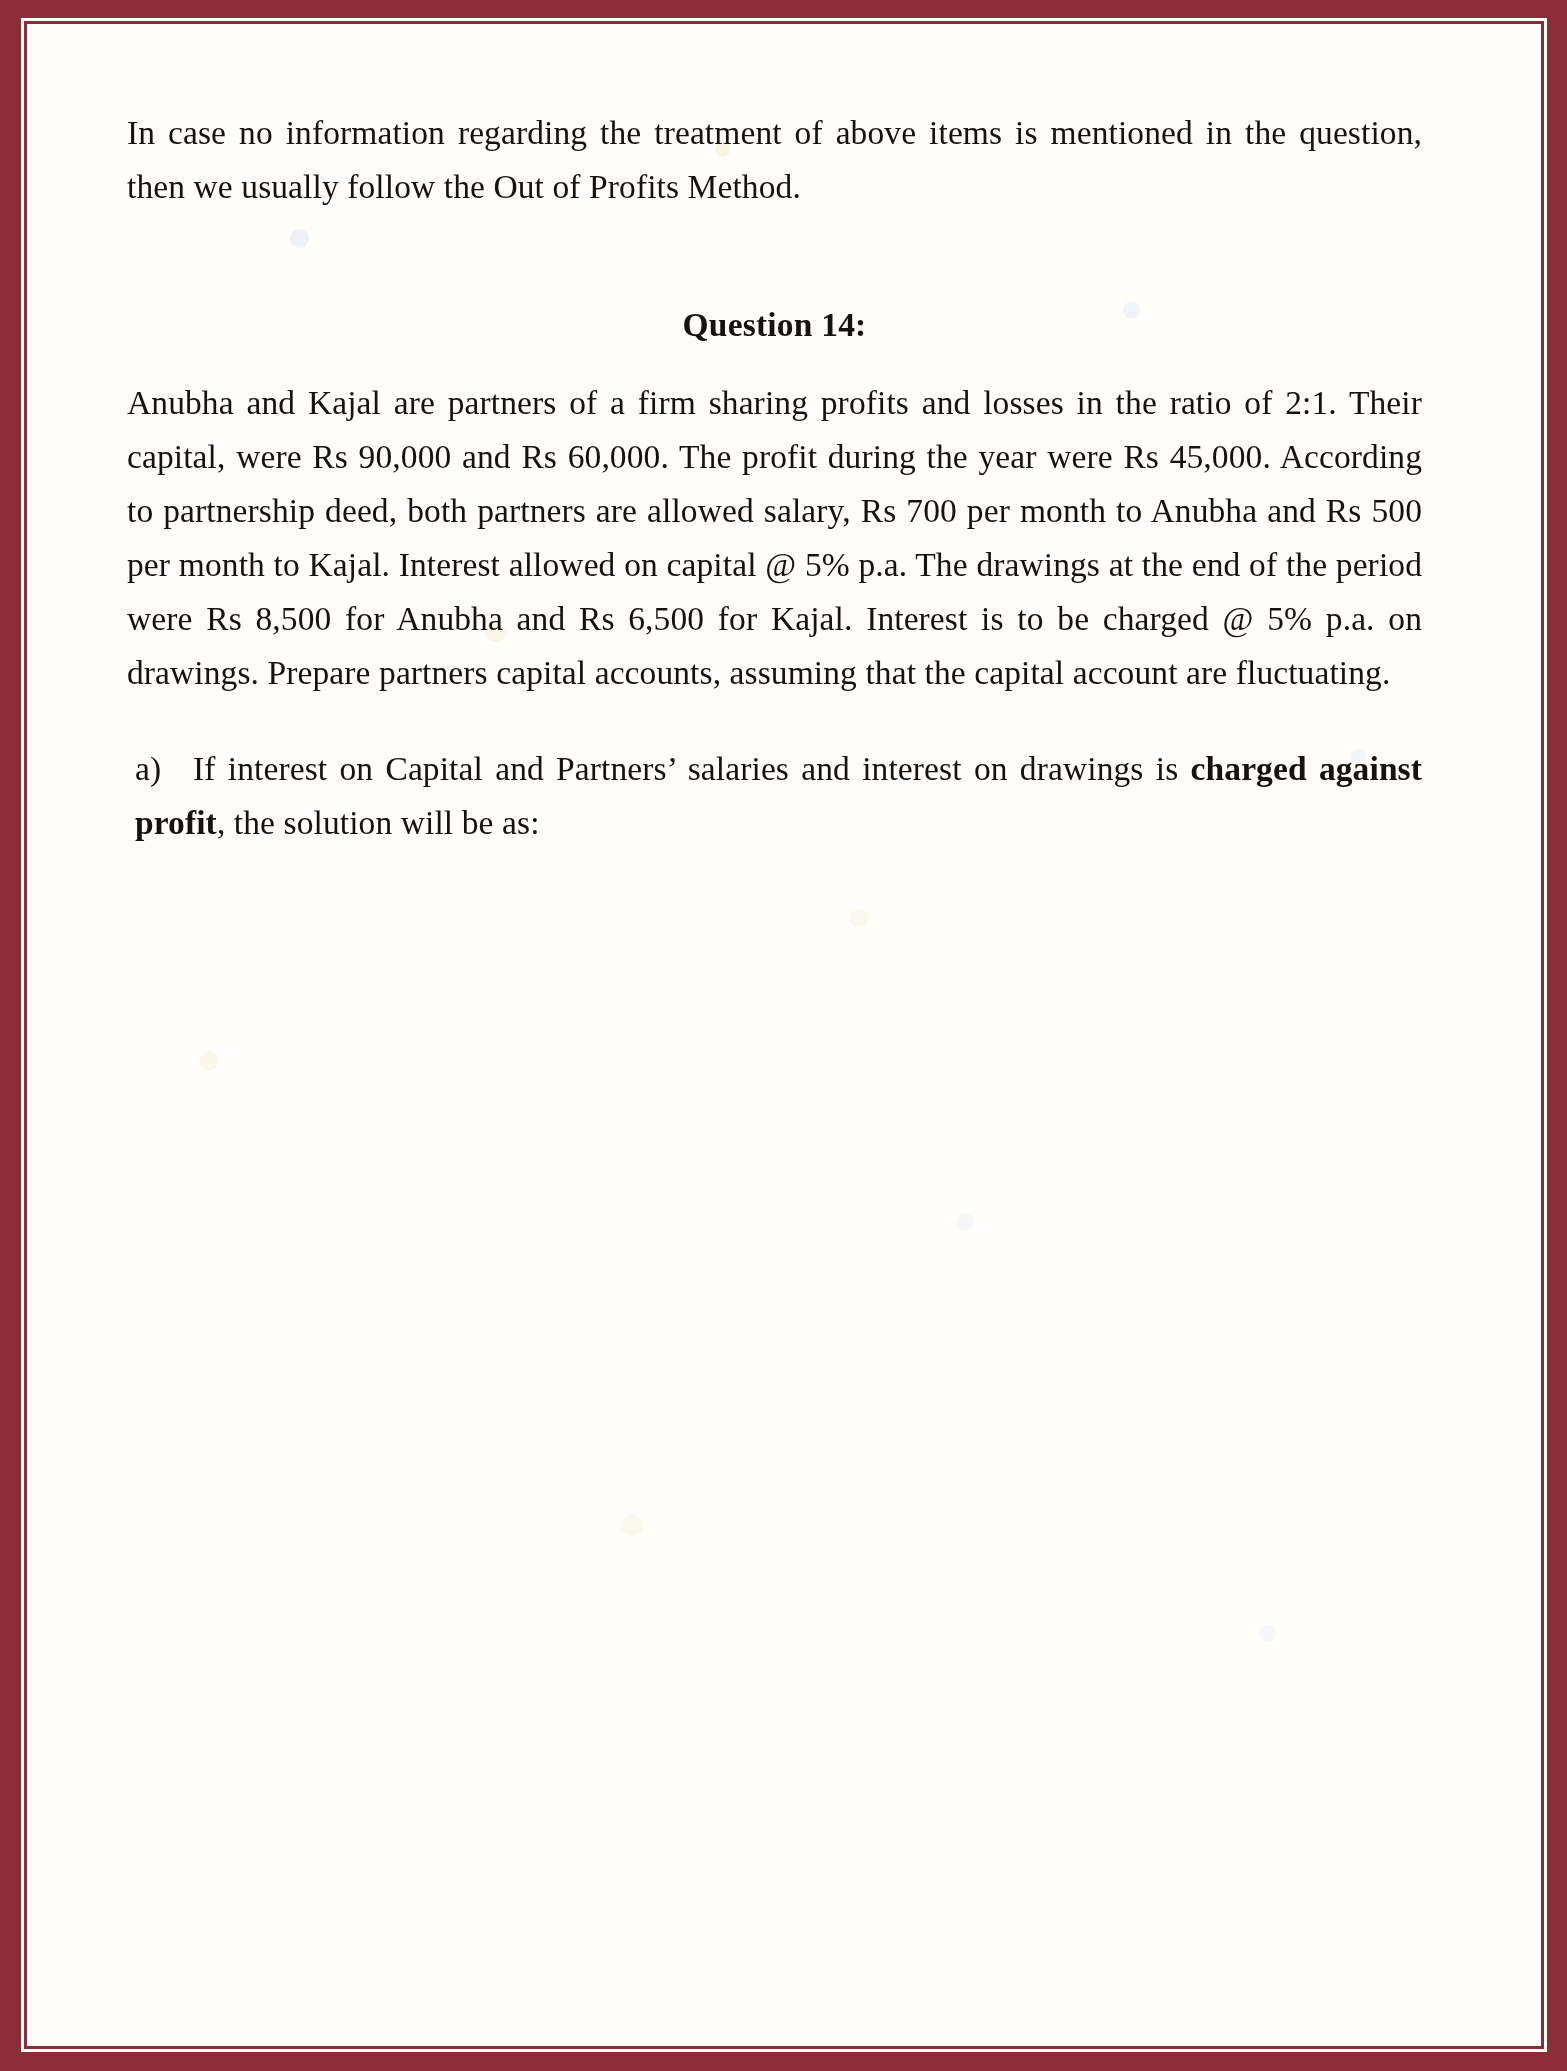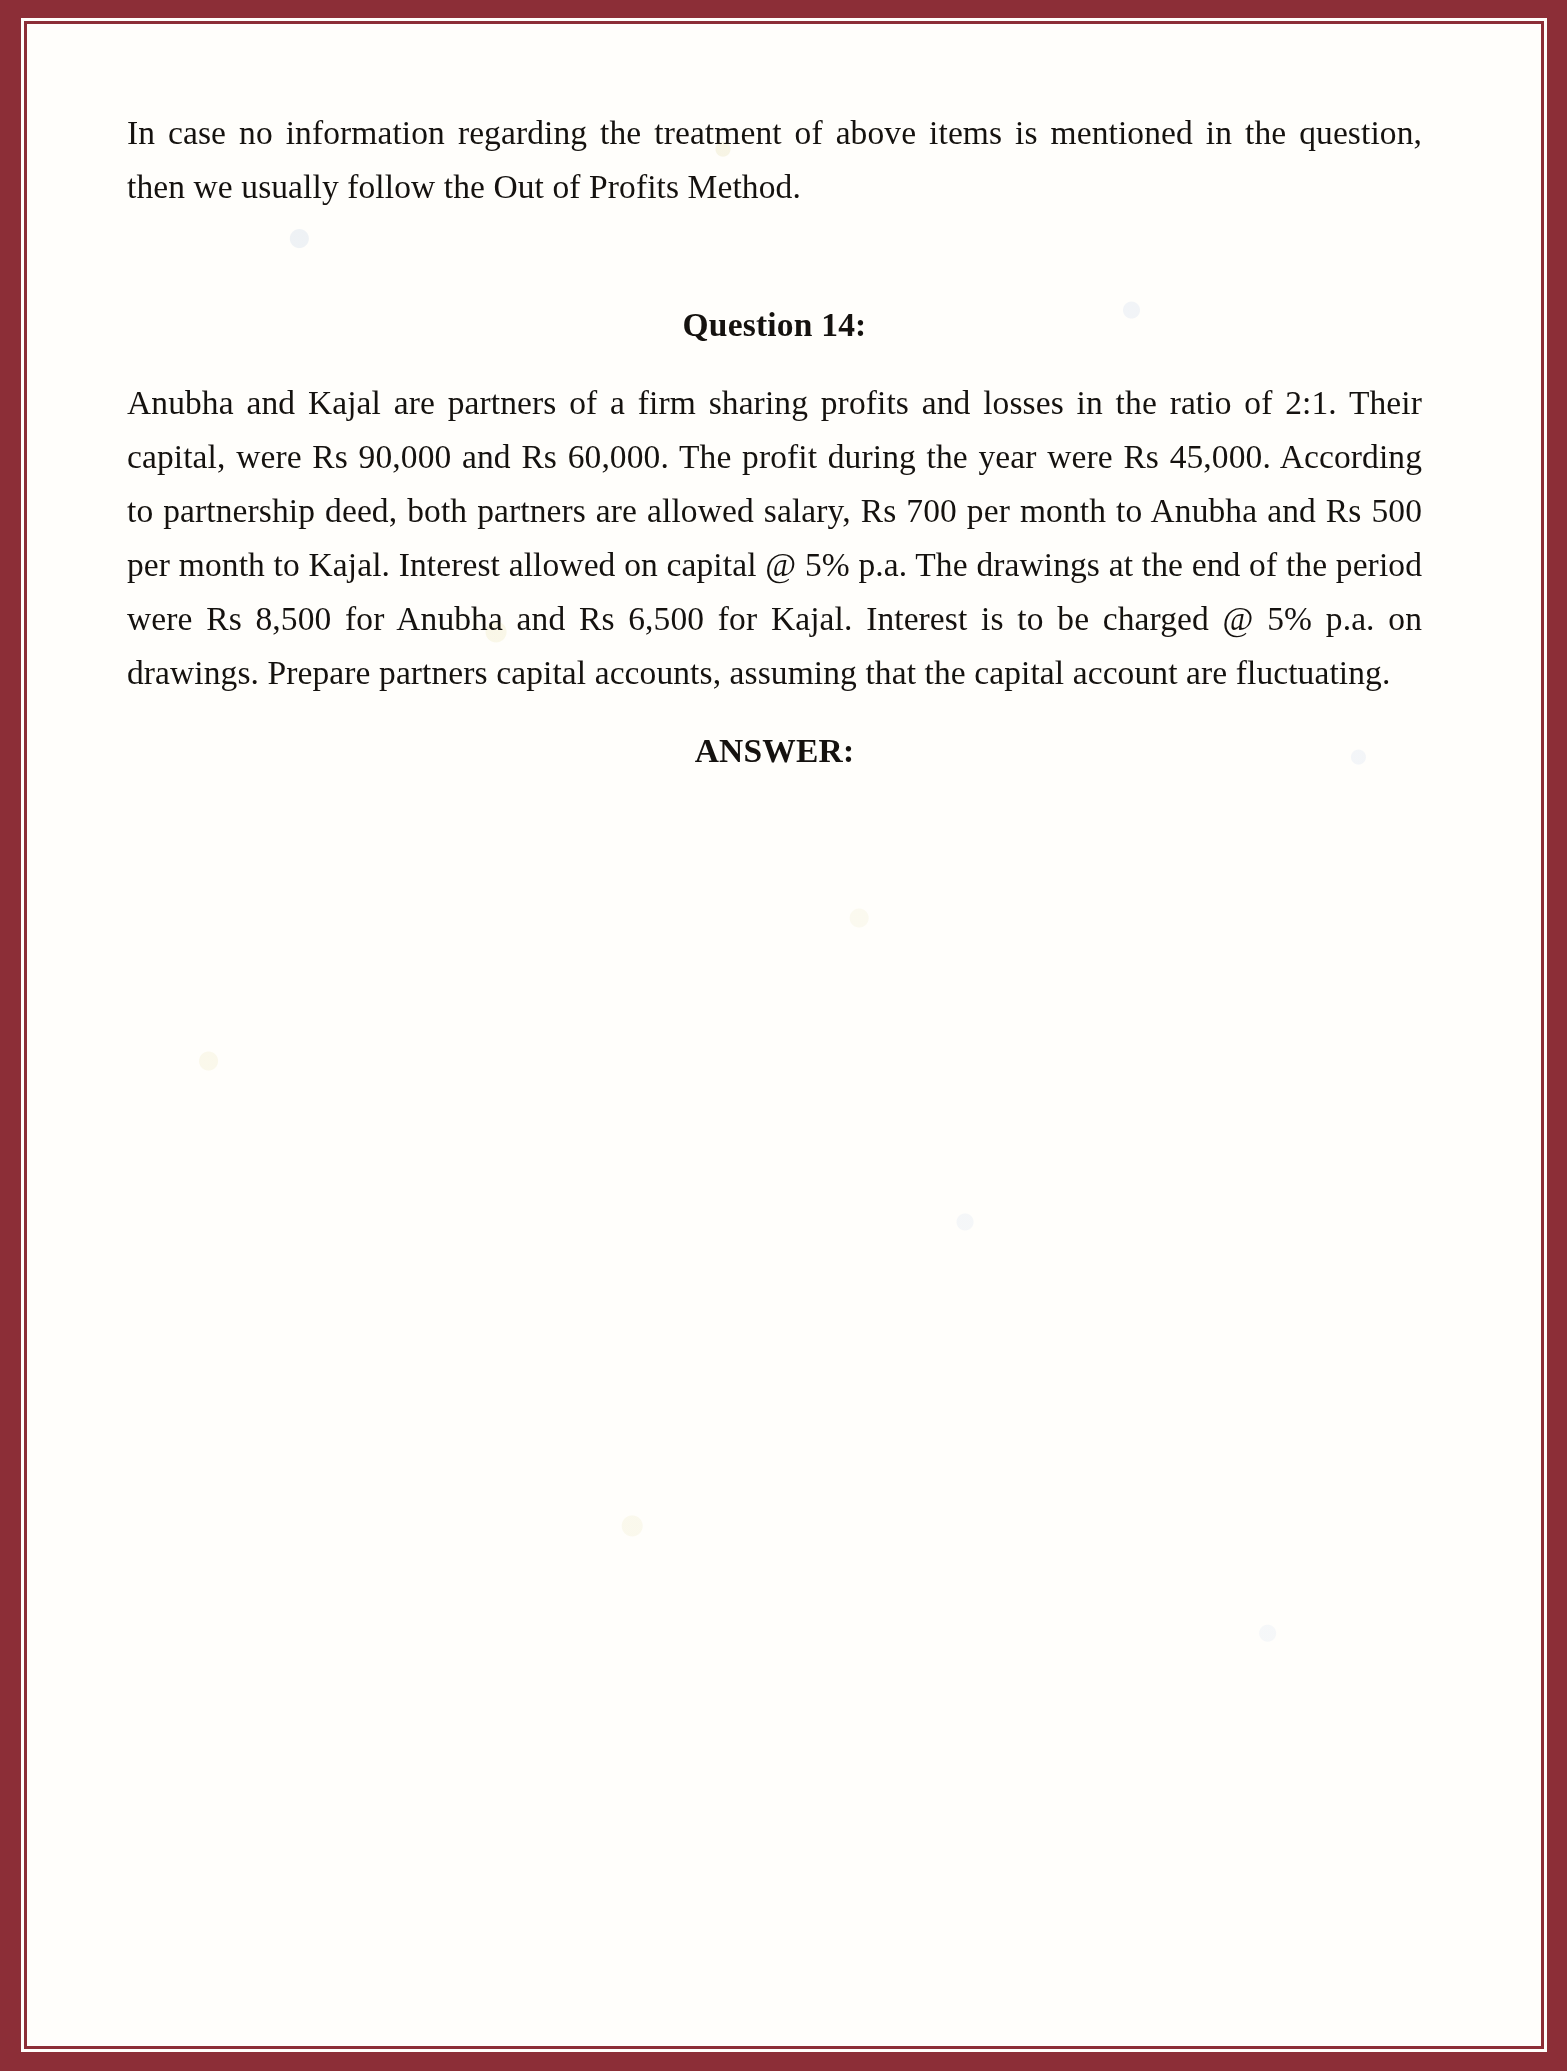--- a/index.html
+++ b/index.html
@@ -127,19 +127,21 @@
     <div class="spacer-lg"></div>
 
     <div class="heading">Question 14:</div>
 
     <div class="spacer-md"></div>
 
     <p>Anubha and Kajal are partners of a firm sharing profits and losses in the ratio of 2:1. Their capital, were Rs 90,000 and Rs 60,000. The profit during the year were Rs 45,000. According to partnership deed, both partners are allowed salary, Rs 700 per month to Anubha and Rs 500 per month to Kajal. Interest allowed on capital @ 5% p.a. The drawings at the end of the period were Rs 8,500 for Anubha and Rs 6,500 for Kajal. Interest is to be charged @ 5% p.a. on drawings. Prepare partners capital accounts, assuming that the capital account are fluctuating.</p>
 
     <div class="spacer-md"></div>
 
-    <div class="heading">ANSWER:</div>
 
     <div class="spacer-sm"></div>
 
+    <p class="para-indent-a">
+      <span class="list-marker">a)</span><span>If interest on Capital and Partners’ salaries and interest on drawings is </span><b>charged against profit</b><span>, the solution will be as:</span>
+    </p>
 
   </div>
 </div>
 
 </body></html>

